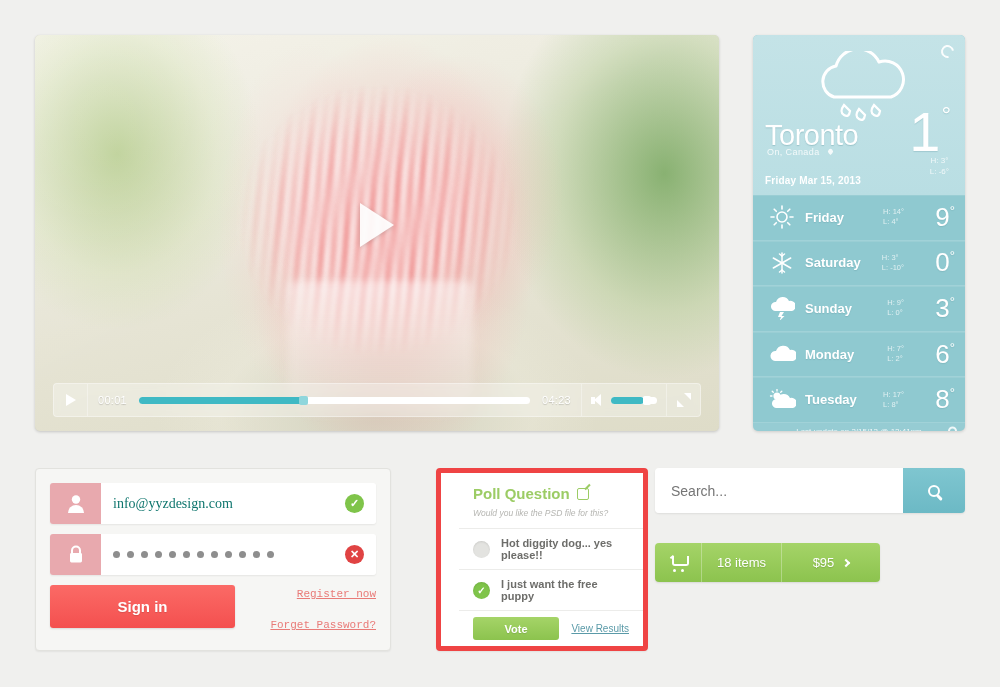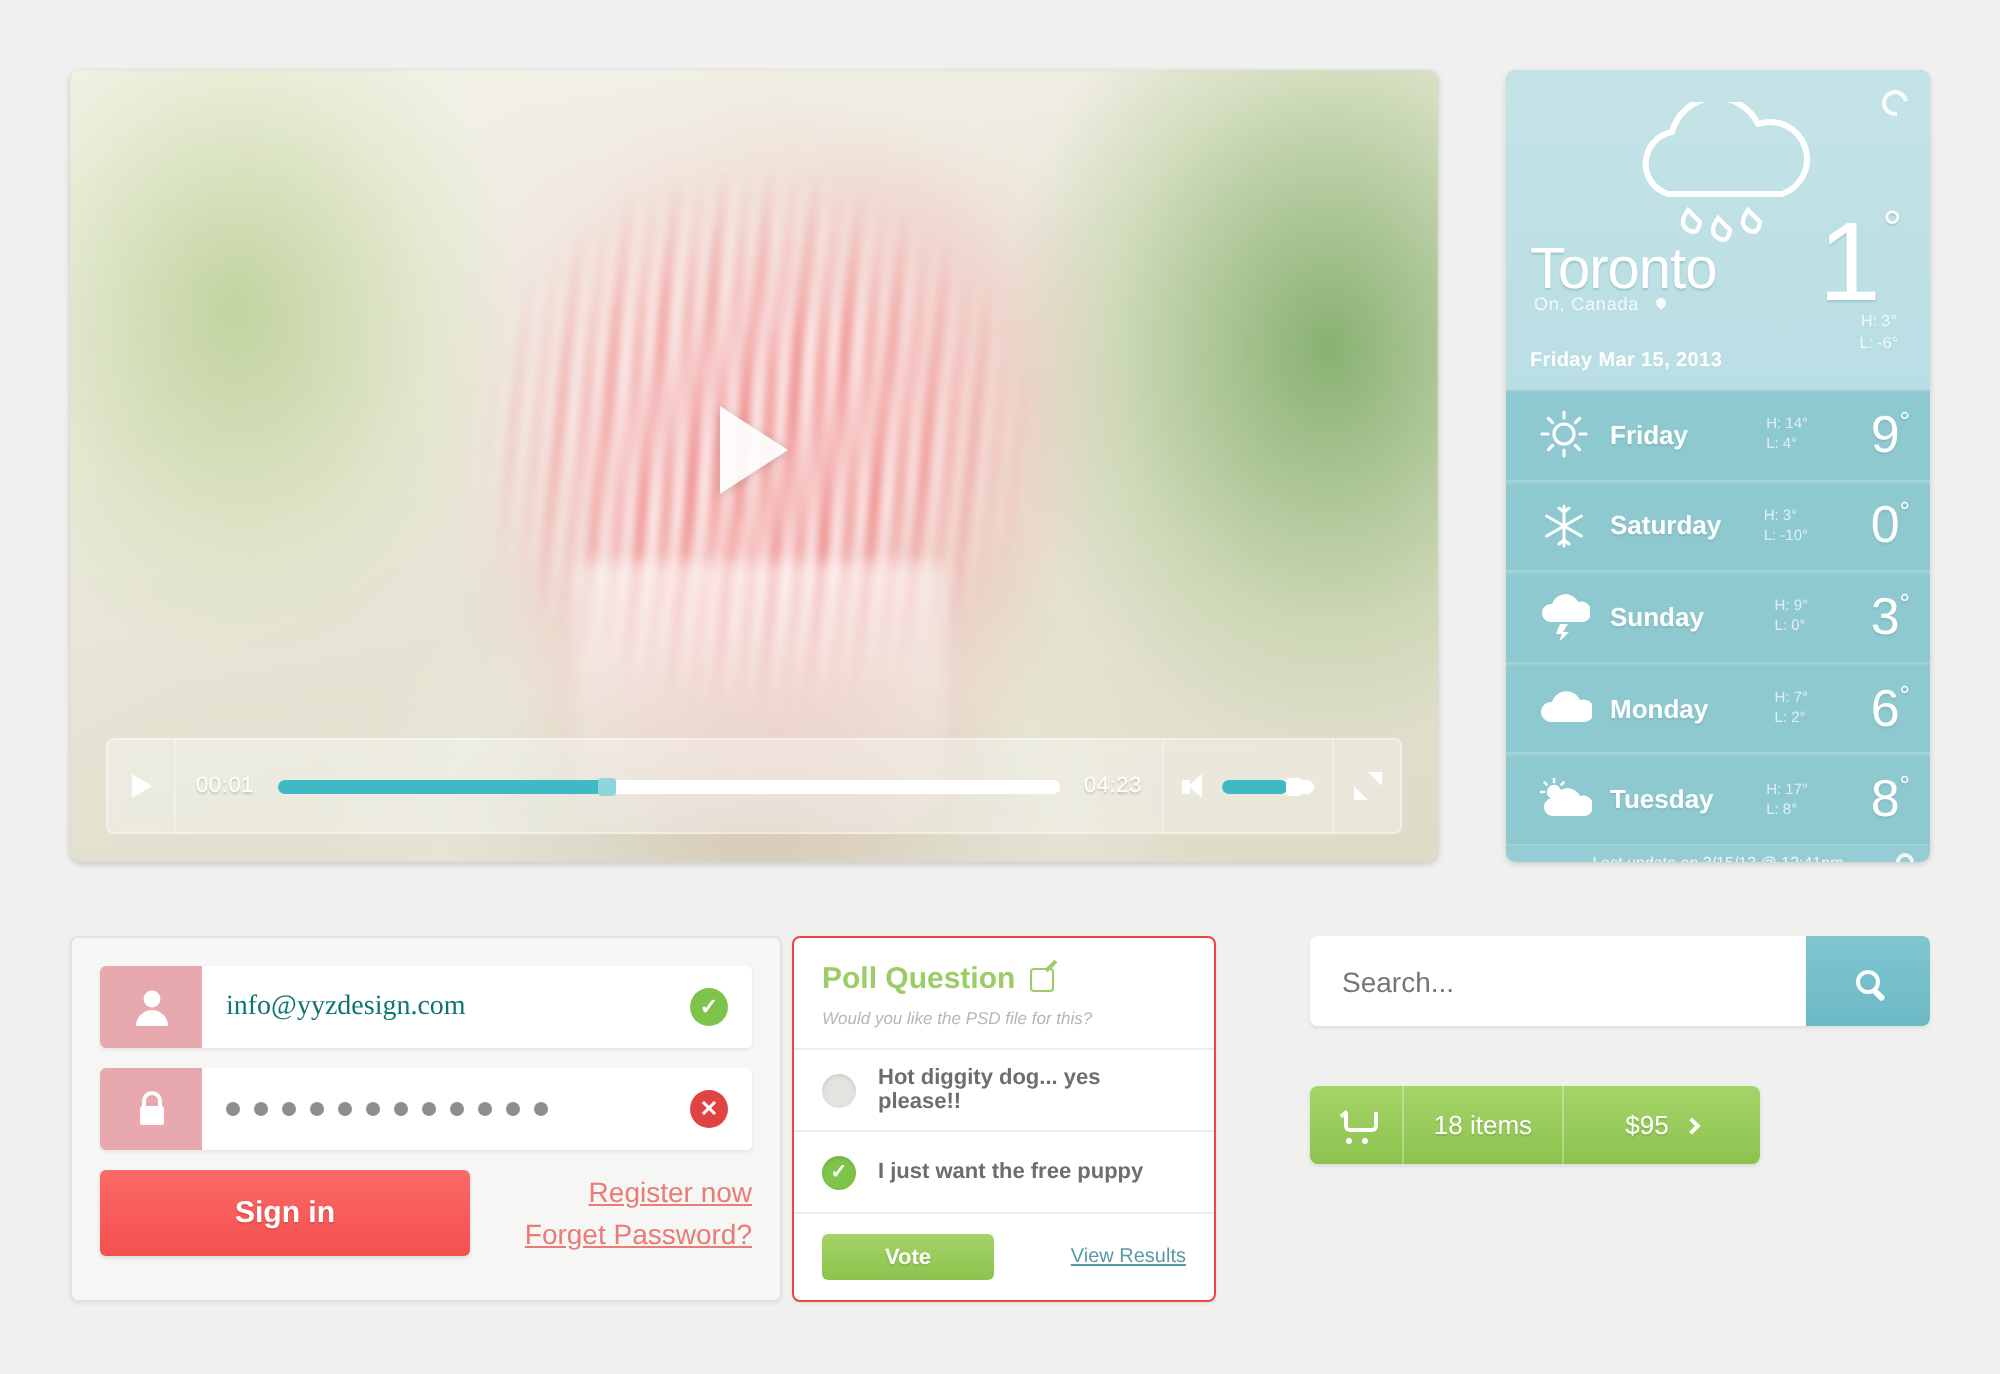--- a/index.html
+++ b/index.html
@@ -78,21 +78,21 @@
     position: absolute; left: 50%; top: 48%;
     transform: translate(-50%,-50%);
     width: 0; height: 0;
     border-left: 34px solid rgba(255,255,255,.93);
     border-top: 22px solid transparent;
     border-bottom: 22px solid transparent;
     filter: drop-shadow(0 1px 2px rgba(0,0,0,.16));
   }
   .controls {
     position: absolute; left: 18px; right: 18px; bottom: 14px;
-    height: 48px;
+    height: 34px;
     display: flex; align-items: center;
     background: rgba(255,255,255,.30);
     border: 1px solid rgba(255,255,255,.38);
     border-radius: 4px;
     backdrop-filter: blur(3px);
     justify-content: flex-end;
   }
   .ctrl-btn {
     width: 34px; height: 100%;
     display: flex; align-items: center; justify-content: center;
@@ -231,33 +231,33 @@
   .signin {
     width: 185px; height: 43px; border: none; border-radius: 3px;
     background: linear-gradient(180deg, #fb6a66 0%, #f4504f 100%);
     color: #fff; font-size: 15px; font-weight: bold; cursor: pointer;
     font-family: "Liberation Sans", sans-serif;
     box-shadow: 0 1px 2px rgba(0,0,0,.12);
     text-shadow: 0 1px 1px rgba(0,0,0,.12);
   }
   .login-links { margin-left: auto; text-align: right; padding-top: 3px; }
   .login-links a {
-    display: block; color: #e97b78; font-size: 14px;
-    text-decoration: underline; margin-bottom: 5px;
+    display: block; color: #e97b78; font-size: 11px;
+    text-decoration: underline; margin-bottom: 19px; font-family: Liberation Mono, monospace;
   }
 
   
   .poll {
-    position: absolute; left: 396px; top: 468px;
+    position: absolute; left: 436px; top: 468px;
     width: 212px; height: 183px;
     background: #fff;
-    border: 1px solid #ef4444;
+    border: 5px solid #ef4444;
     border-radius: 4px;
     box-shadow: 0 1px 2px rgba(0,0,0,.06);
-    display: flex; flex-direction: column;
+    display: flex; flex-direction: column; padding-left: 18px;
   }
   .poll-head { padding: 12px 14px 10px; border-bottom: 1px solid #ececea; }
   .poll-title { color: #9ccc65; font-size: 15px; font-weight: bold; display:flex; align-items:center; gap: 7px; }
   .edit-ico { width: 12px; height: 12px; border: 1.6px solid #9ccc65; border-radius: 2px; position: relative; }
   .edit-ico:after { content:""; position:absolute; right:-3px; top:-3px; width:7px; height:2px; background:#9ccc65; transform: rotate(-45deg); }
   .poll-sub { color: #b6b6b2; font-size: 8.5px; font-style: italic; margin-top: 6px; }
   .poll-opt {
     display: flex; align-items: center; gap: 11px;
     padding: 0 14px; height: 41px;
     border-bottom: 1px solid #ececea;

